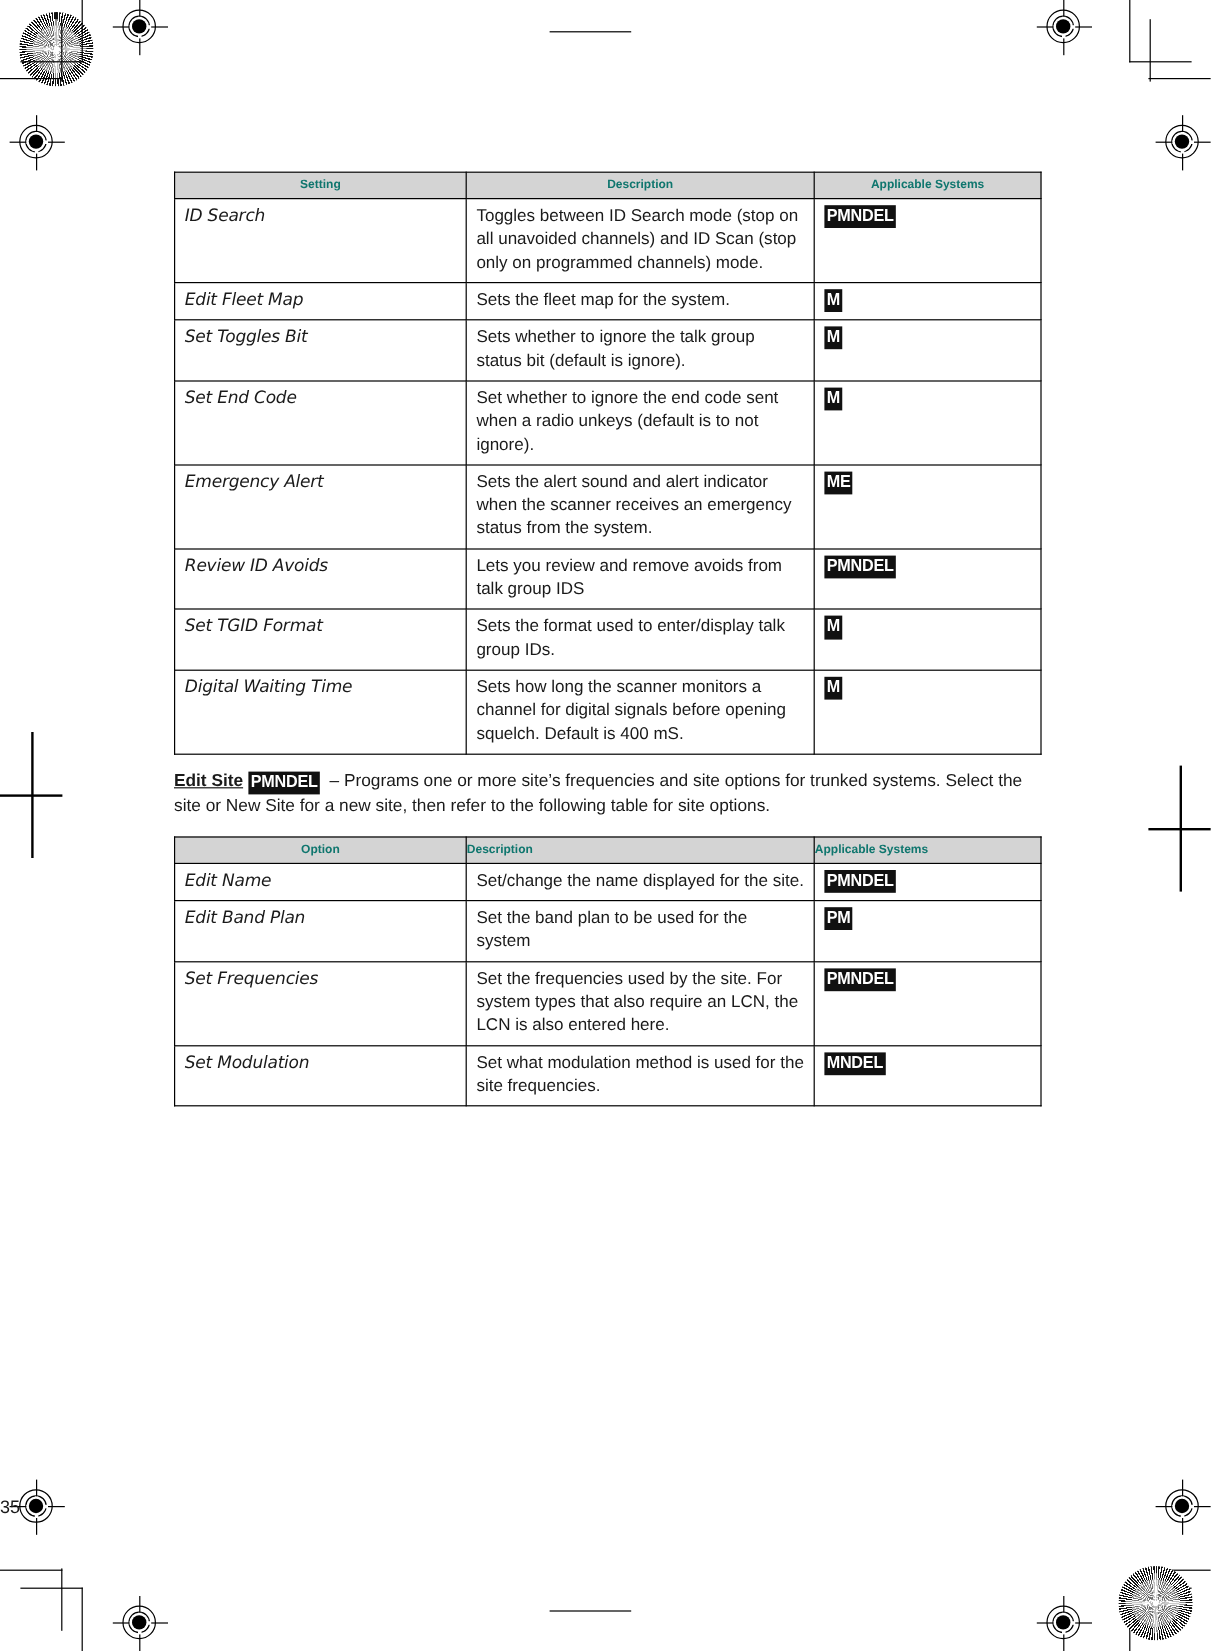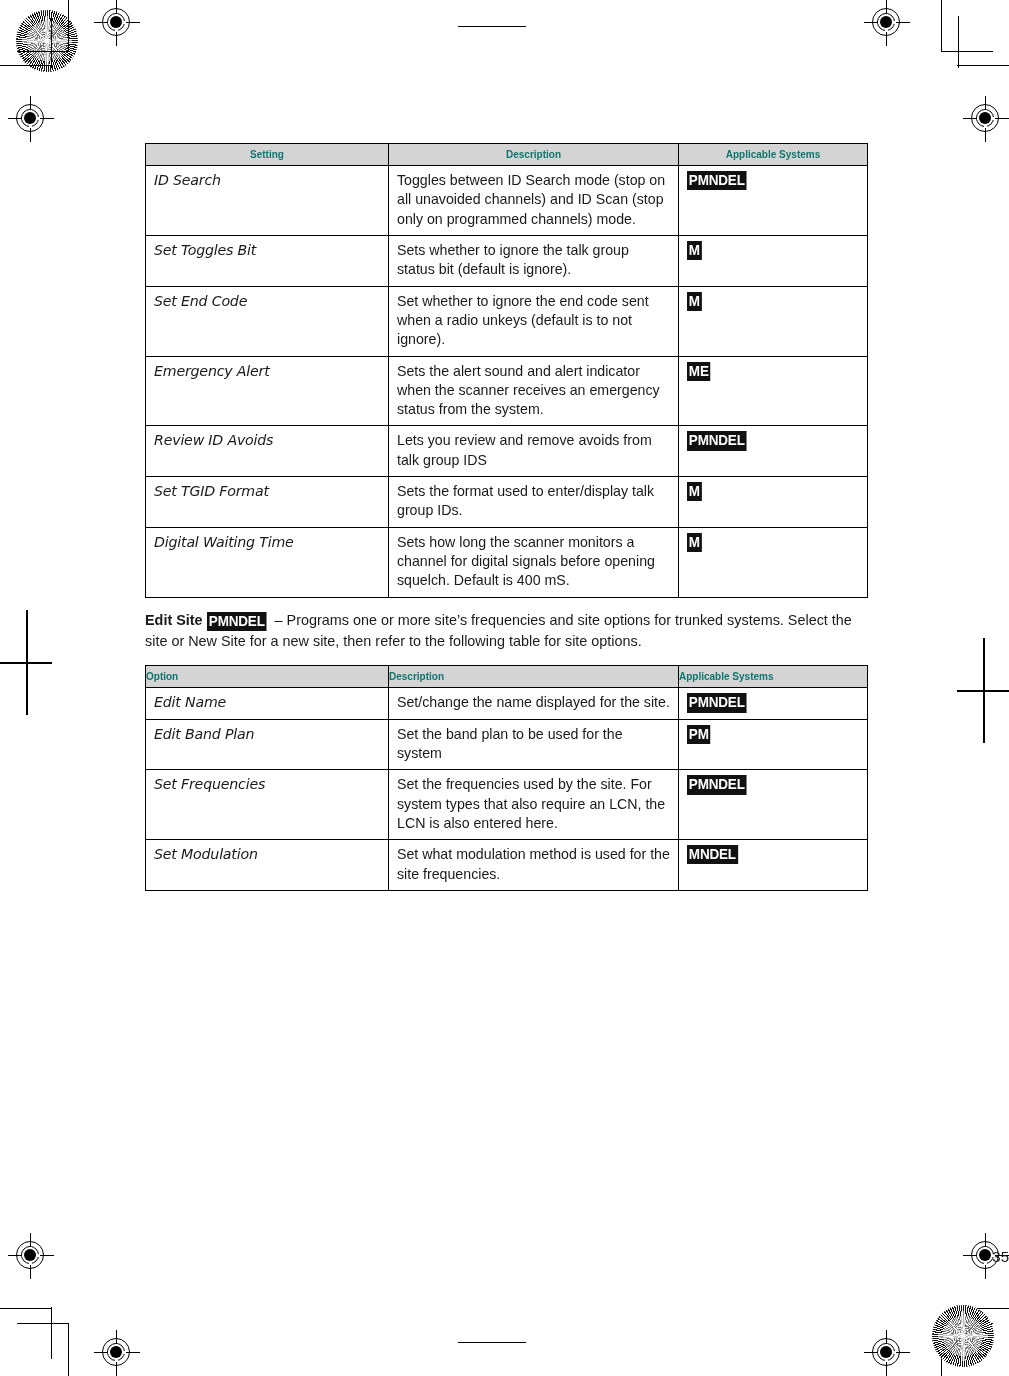--- a/index.html
+++ b/index.html
@@ -112,21 +112,21 @@
     background: #d4d4d4;
     border: 1.6px solid #000;
     font-size: 10px;
     font-weight: bold;
     padding: 5px 0;
     color: #0f766e;
   }
   th.h-setting { text-align: center; }
   th.h-desc { text-align: center; }
   th.h-sys { text-align: center; }
-  th.h-option { text-align: left; padding-left: 10px; }
+  th.h-option { text-align: center; padding-left: 10px; }
   th.h-desc-left { text-align: left; padding-left: 10px; }
   th.h-sys-left { text-align: left; padding-left: 10px; }
 
   table.spec td {
     border: 1.4px solid #000;
     vertical-align: top;
     padding: 5px 8px 6px 8px;
     font-size: 14.2px;
     line-height: 1.36;
   }
@@ -161,34 +161,35 @@
   }
 
   .between-para {
     margin: 12px 0 14px 0;
     font-size: 14.4px;
     line-height: 1.45;
     width: 726px;
   }
   .between-para .lead {
     font-weight: bold;
+    text-decoration: underline;
   }
   .between-para .badge {
     vertical-align: baseline;
     position: relative;
     top: 1px;
   }
 
   .table2-wrap { margin-top: 2px; }
 
   .page-number {
     position: absolute;
     left: 0; right: 0;
     top: 1248px;
-    text-align: right;
+    text-align: left;
     font-size: 15px;
     color: #1a1a1a;
   }
 </style>
 </head>
 <body>
 
 <div class="mark starburst" style="left:16px; top:10px;">
   <div class="sb-inner">
     <div class="sb-overlay"></div>
@@ -331,20 +332,25 @@
         <th class="h-setting">Setting</th>
         <th class="h-desc">Description</th>
         <th class="h-sys">Applicable Systems</th>
       </tr>
     </thead>
     <tbody>
       <tr>
         <td class="col-name">ID Search</td>
         <td class="col-desc">Toggles between ID Search mode (stop on all unavoided channels) and ID Scan (stop only on programmed channels) mode.</td>
         <td class="col-sys"><span class="badge">PMNDEL</span></td>
+      </tr>
+      <tr>
+        <td class="col-name">Edit Fleet Map</td>
+        <td class="col-desc">Sets the fleet map for the system.</td>
+        <td class="col-sys"><span class="badge">M</span></td>
       </tr>
       <tr>
         <td class="col-name">Set Toggles Bit</td>
         <td class="col-desc">Sets whether to ignore the talk group status bit (default is ignore).</td>
         <td class="col-sys"><span class="badge">M</span></td>
       </tr>
       <tr>
         <td class="col-name">Set End Code</td>
         <td class="col-desc">Set whether to ignore the end code sent when a radio unkeys (default is to not ignore).</td>
         <td class="col-sys"><span class="badge">M</span></td>

